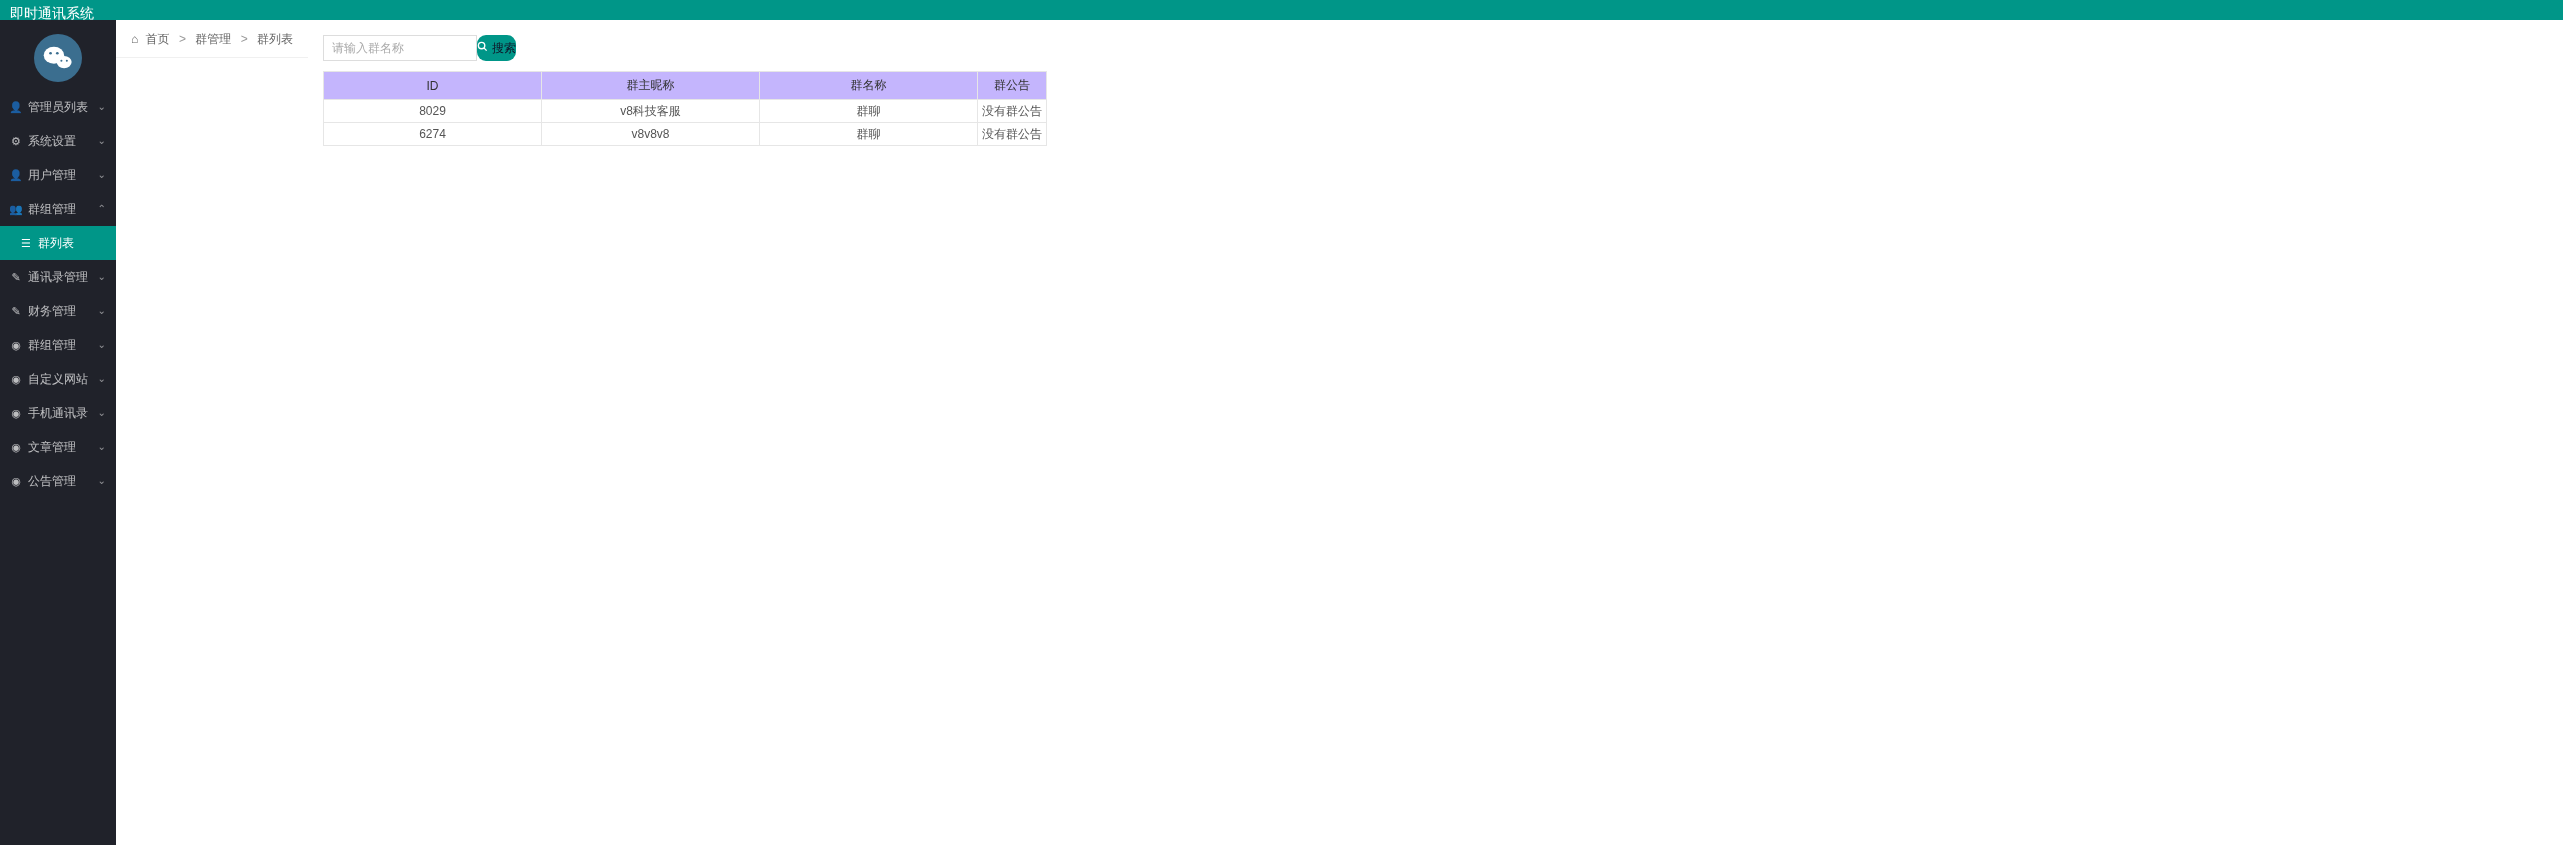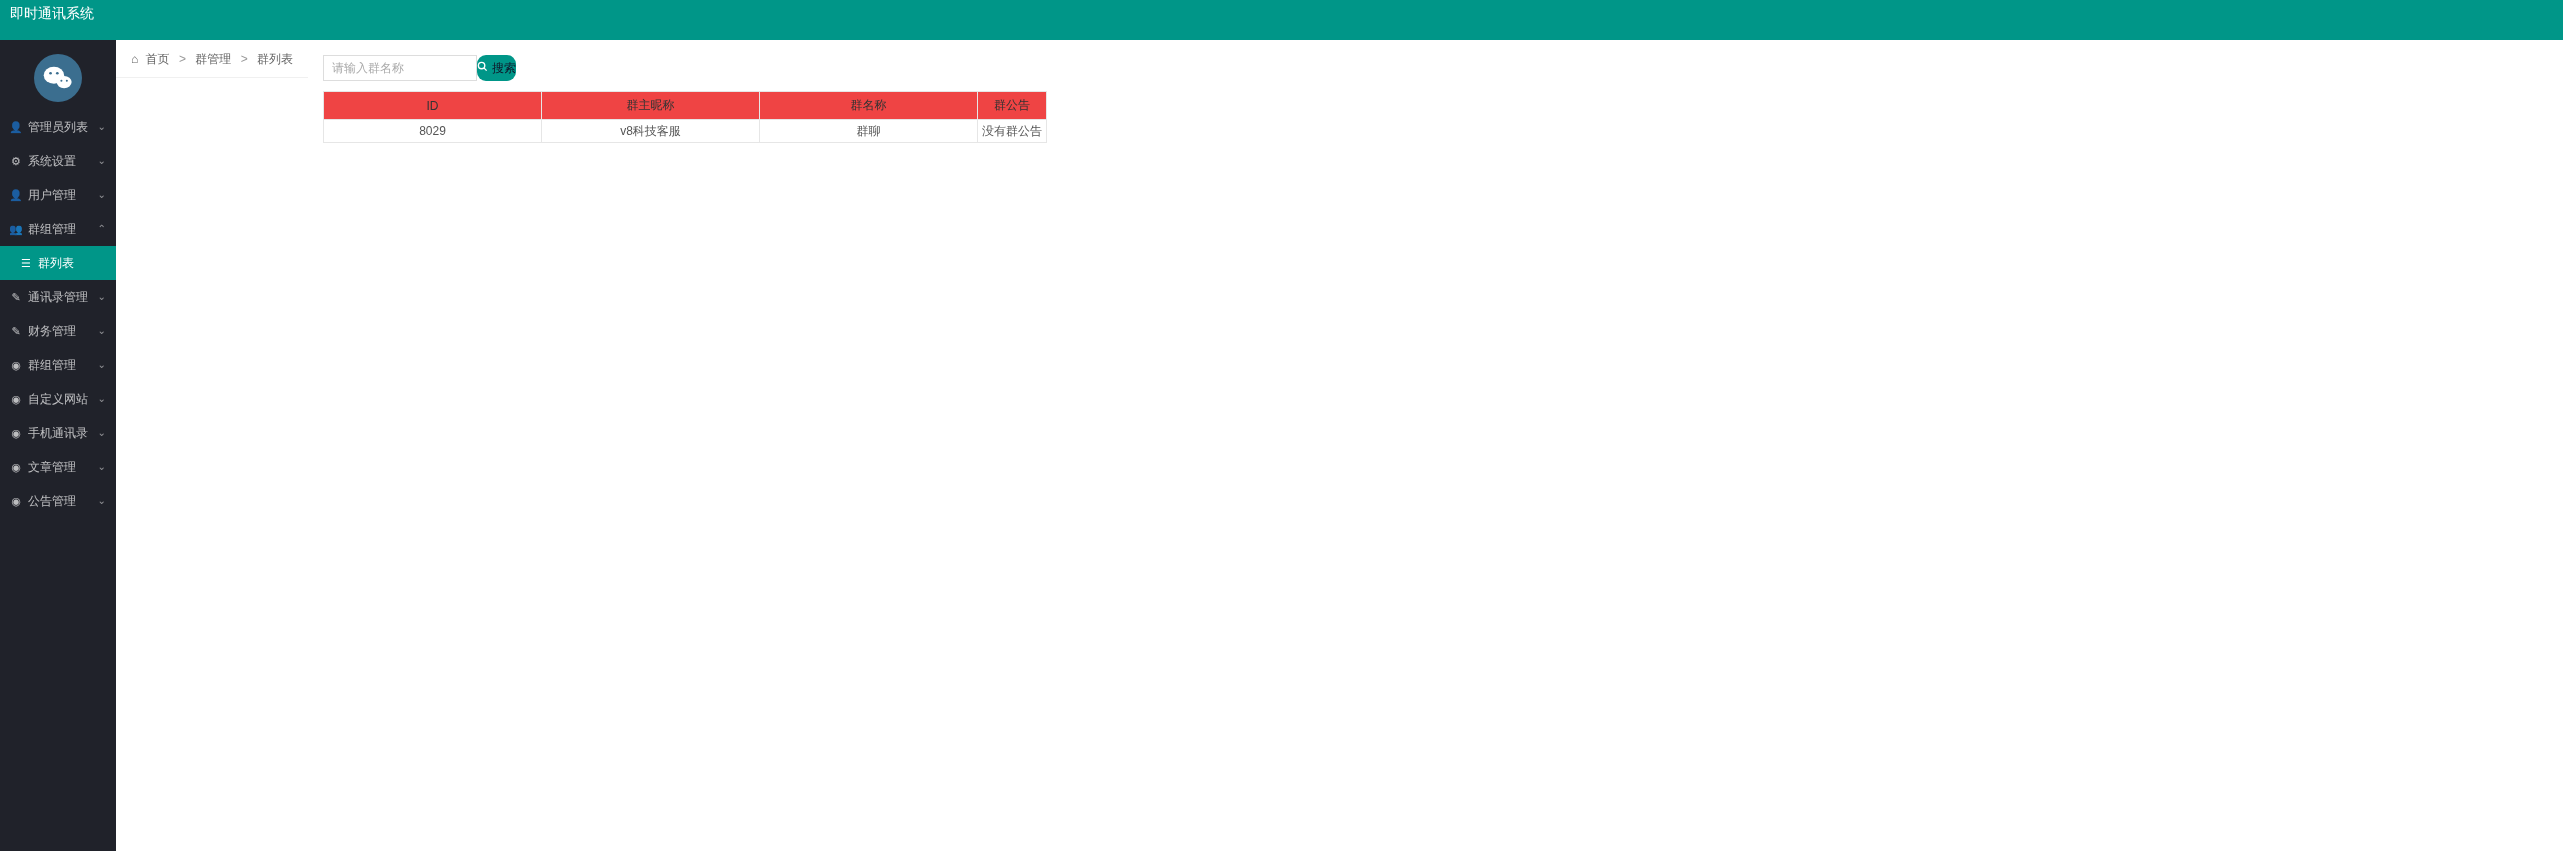--- a/index.html
+++ b/index.html
@@ -1,21 +1,21 @@
 <!DOCTYPE html>
 <html><head>
   <meta charset="utf-8">
   <style>
     * { margin: 0; padding: 0; box-sizing: border-box; }
     body { font-family: "Helvetica Neue", Helvetica, Arial, "Microsoft YaHei", sans-serif; font-size: 12px; color: #333; }
     
     .header {
       background: #009688;
       color: #fff;
-      height: 40px;
+      height: 20px;
       line-height: 26px;
       padding-left: 10px;
       font-size: 14px;
     }
     
     .container { display: flex; height: calc(100vh - 26px); }
     
     .sidebar {
       width: 116px;
       background: #20222a;
@@ -99,21 +99,21 @@
       font-size: 12px;
       cursor: pointer;
       display: inline-flex;
       align-items: center;
       gap: 4px;
       border-radius: 9px;
     }
     
     .table { width: 100%; border-collapse: collapse; }
     .table th {
-      background: #ef4444;
+      background: #c4b5fd;
       font-weight: normal;
       font-size: 12px;
       height: 28px;
       border: 1px solid #e6e6e6;
       color: #333;
       text-align: center;
     }
     .table td {
       font-size: 12px;
       height: 23px;
@@ -276,17 +276,23 @@
             <th>群公告</th>
           </tr>
         </thead>
         <tbody id="table-body">
             <tr>
               <td>8029</td>
               <td>v8科技客服</td>
               <td>群聊</td>
               <td>没有群公告</td>
             </tr>
+            <tr>
+              <td>6274</td>
+              <td>v8v8v8</td>
+              <td>群聊</td>
+              <td>没有群公告</td>
+            </tr>
           </tbody>
       </table>
     </div>
   </div>
 </div>
 
 </body></html>

